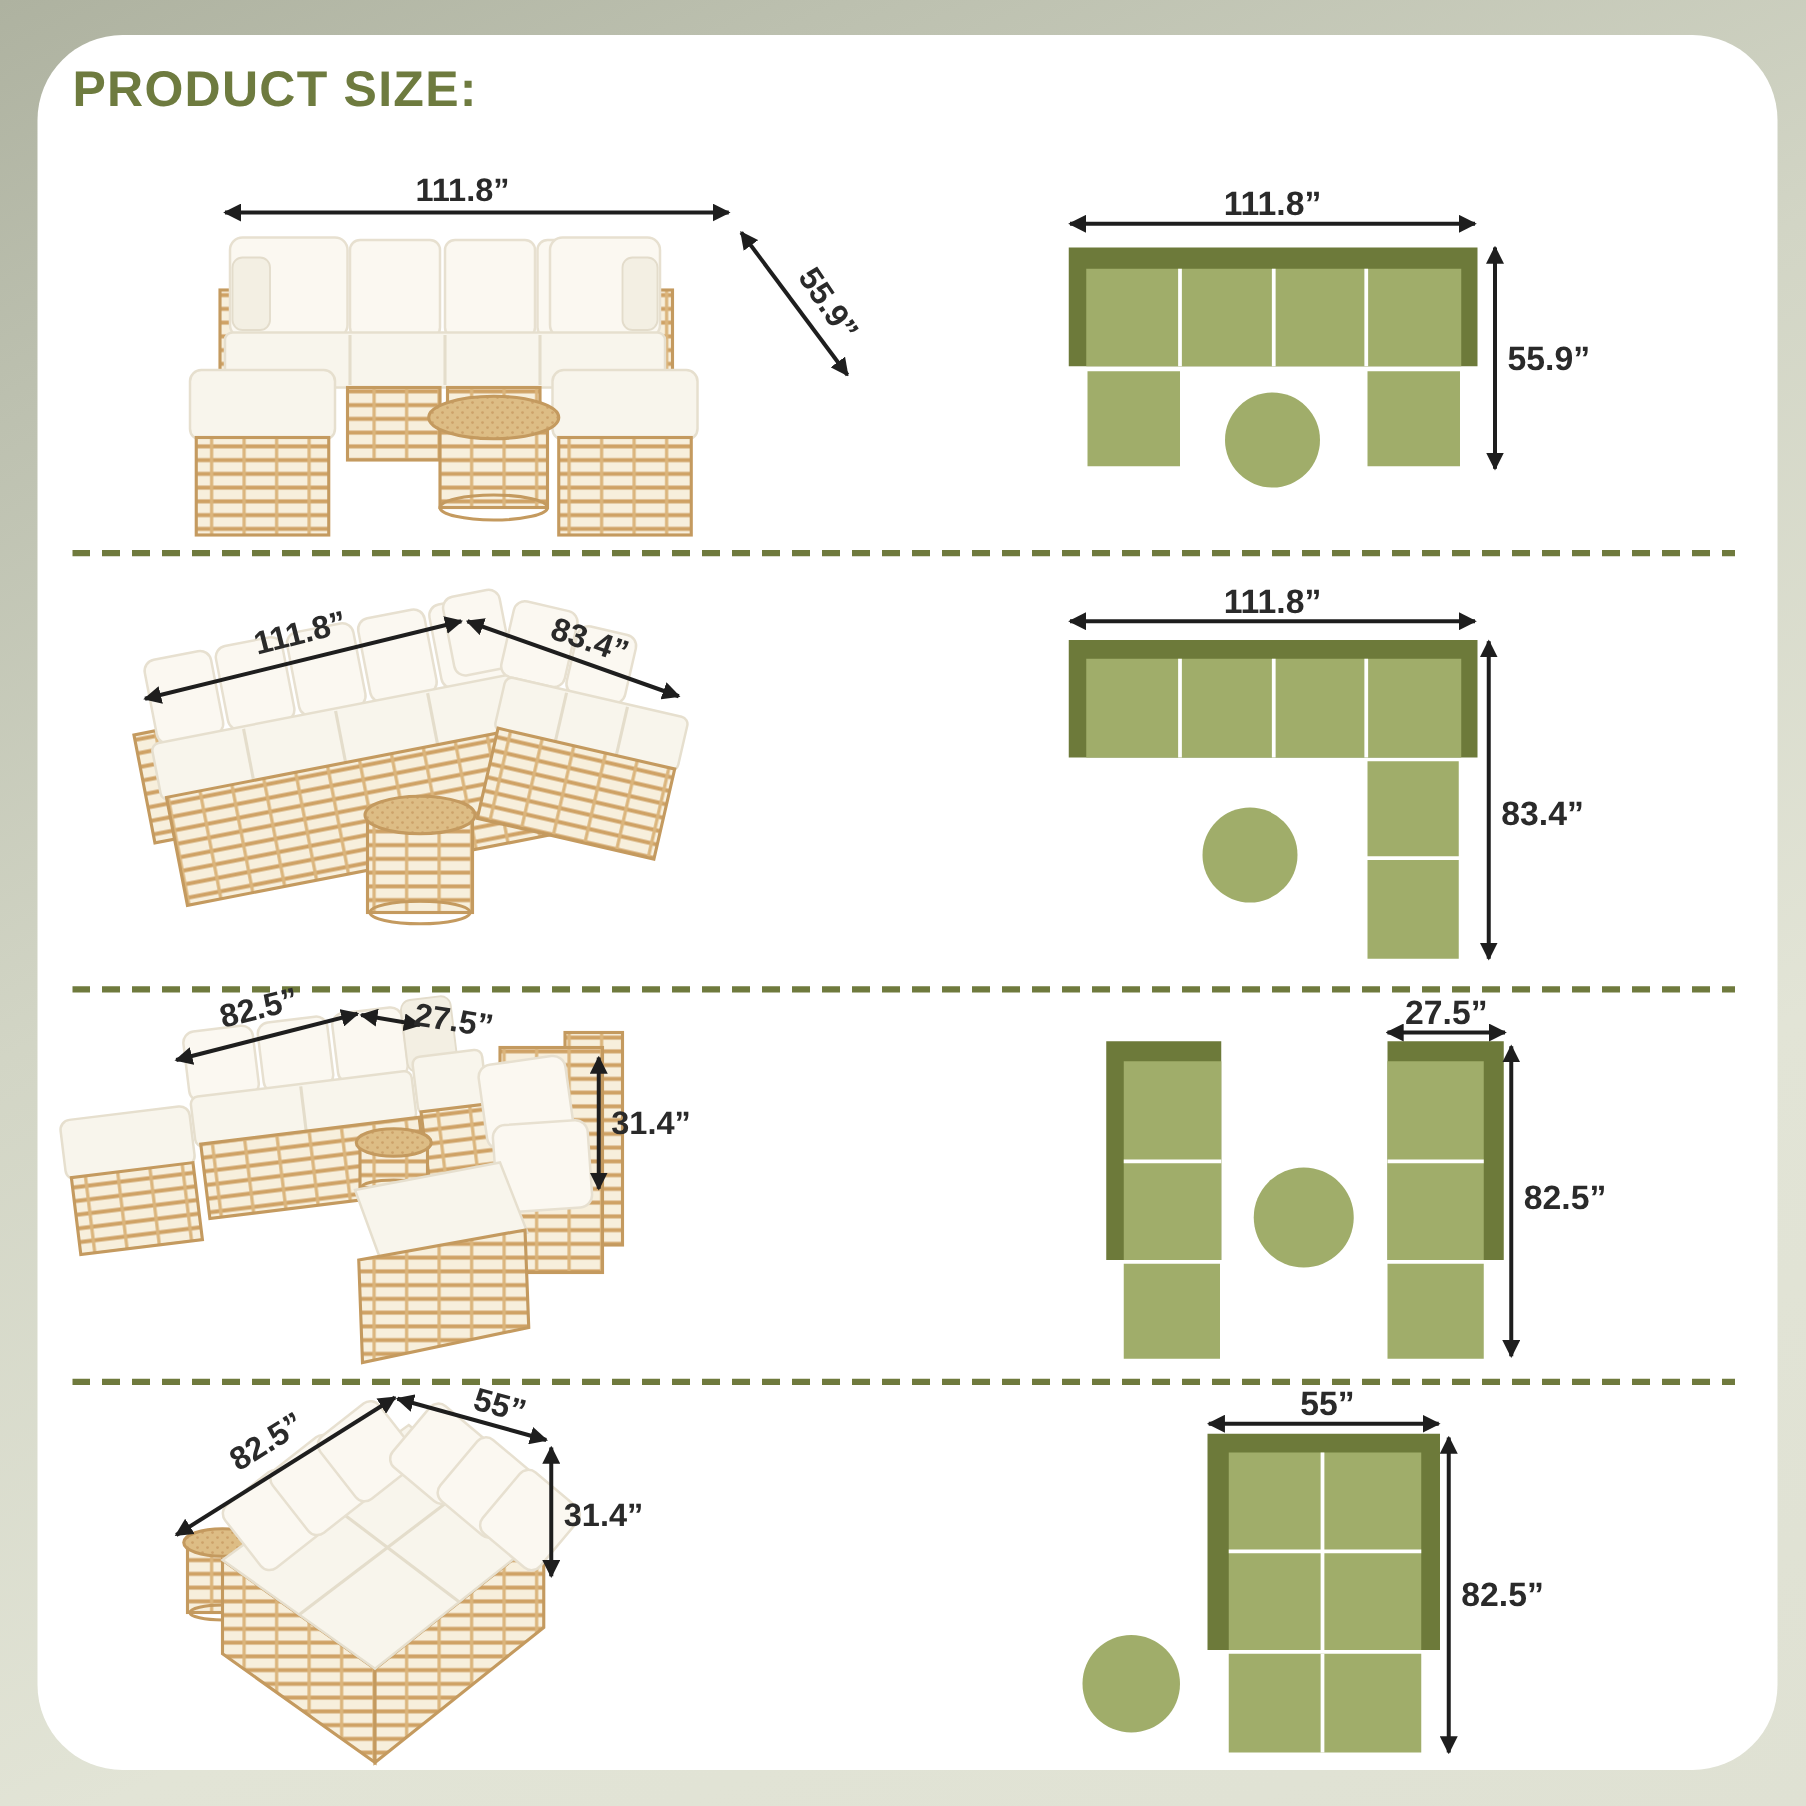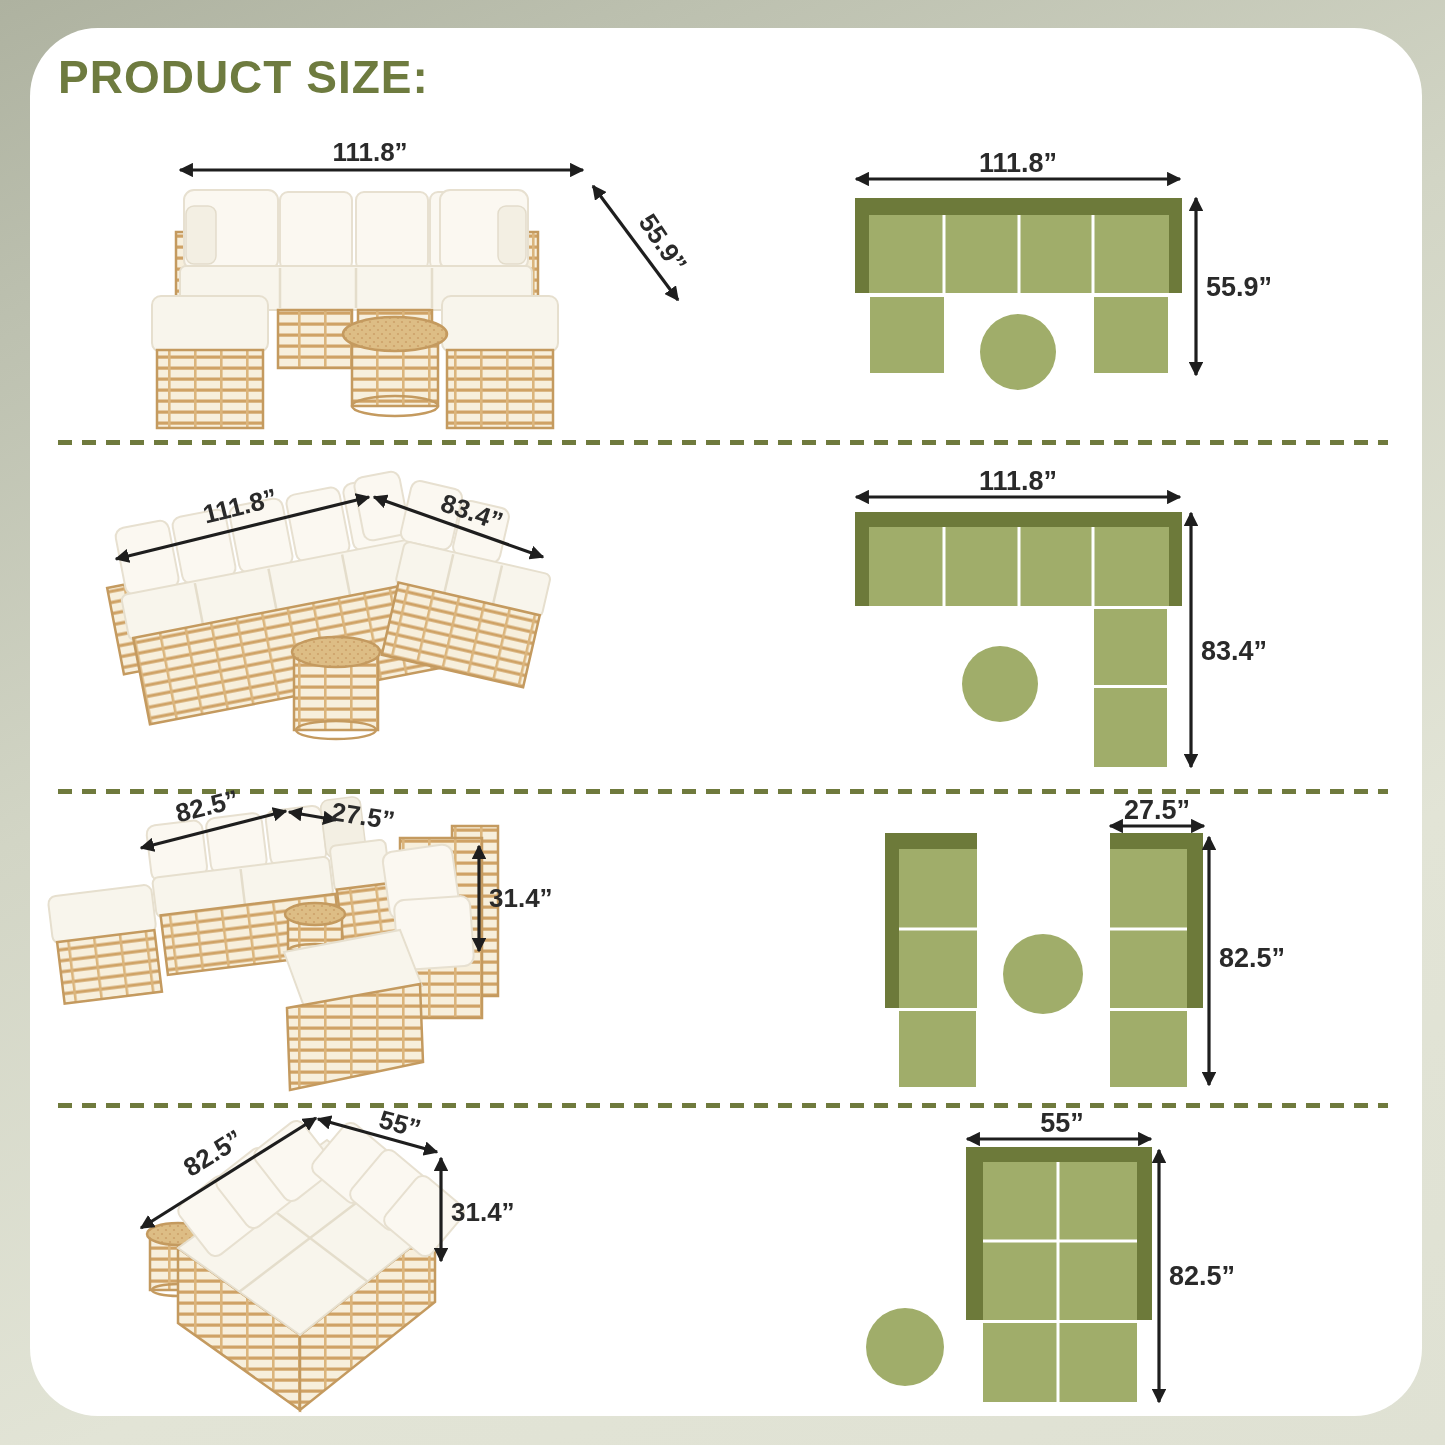--- a/index.html
+++ b/index.html
@@ -7,21 +7,21 @@
     width:1445px;height:1445px;position:relative;overflow:hidden;
     background:linear-gradient(155deg,#aeb2a0 0%,#bcc0af 15%,#d2d5c5 40%,#e2e4d6 70%,#dfe1d3 100%);
     font-family:"Liberation Sans",sans-serif;
   }
   .card{
     position:absolute;left:30px;top:28px;width:1392px;height:1388px;
     background:#ffffff;border-radius:68px;
   }
   .page-title{
     position:absolute;left:58px;top:50px;margin:0;
-    font-size:46px;font-weight:800;letter-spacing:1px;color:#6e7b3f;
+    font-size:40px;font-weight:800;letter-spacing:1px;color:#6e7b3f;
   }
   .divider{
     position:absolute;left:58px;width:1330px;height:5px;
     background:repeating-linear-gradient(90deg,#6f7a3d 0,#6f7a3d 14px,transparent 14px,transparent 24px);
   }
   #div1{top:440px;} #div2{top:789px;} #div3{top:1103px;}
   svg{position:absolute;overflow:visible;}
   
   .wkr{fill:url(#wk);stroke:#c49a5f;stroke-width:2.5;}
   .ttop{fill:url(#wv);stroke:#c49a5f;stroke-width:2.5;}

